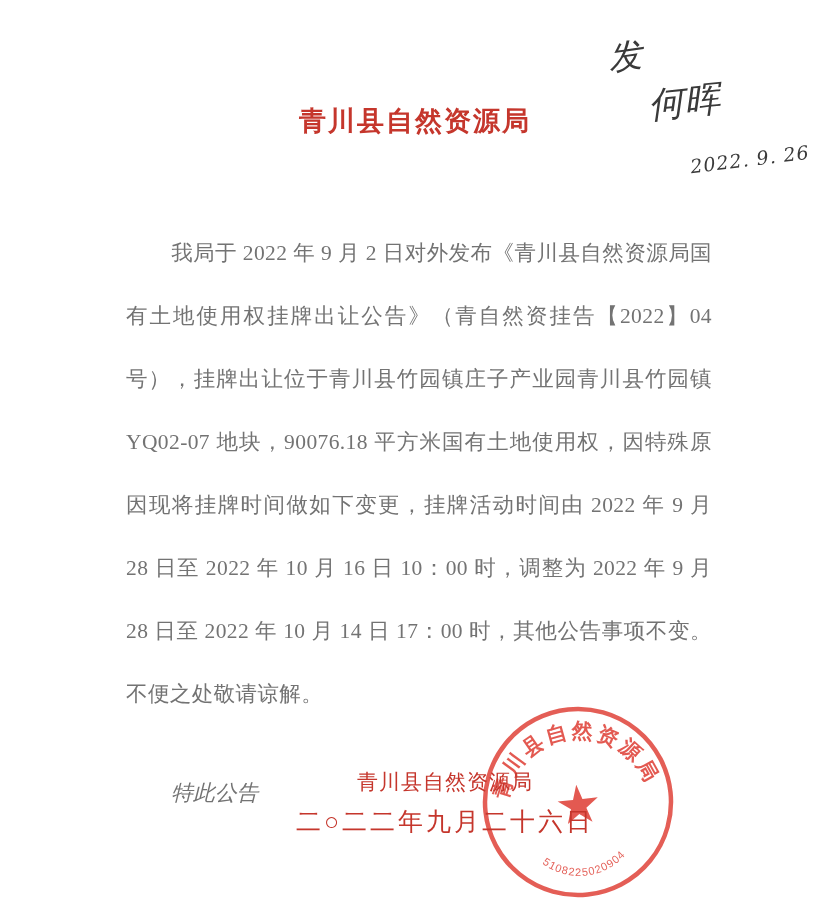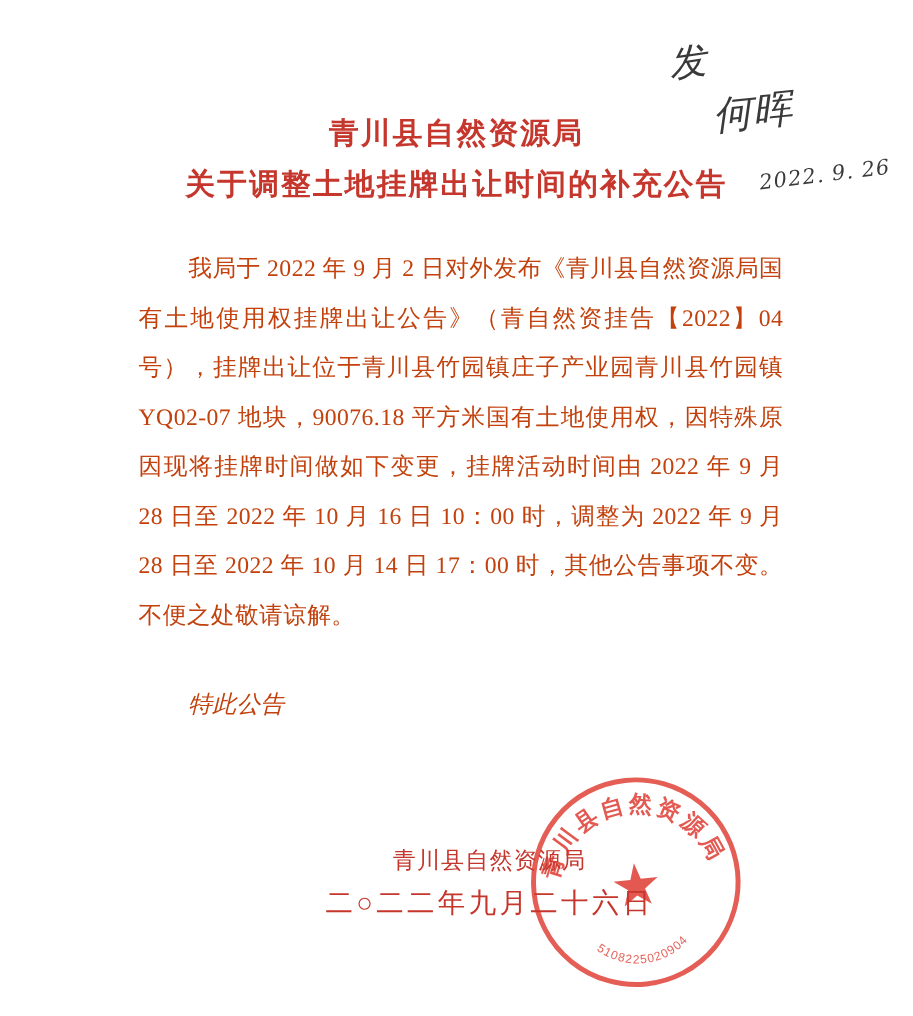--- a/index.html
+++ b/index.html
@@ -72,25 +72,25 @@
   
   .body-block {
     position: absolute;
     top: 222px;
     left: 126px;
     width: 586px;
     color: #c5362c;
   }
   .para {
     font-size: 21.5px;
-    line-height: 45px;
+    line-height: 63px;
     text-align: justify;
     text-justify: inter-ideograph;
     letter-spacing: 0.4px;
-    color: #c2410c;
+    color: #737373;
     margin: 0;
   }
   .para-indent {
     text-indent: 2.1em;
   }
   .para-second {
     margin-top: 36px;
     font-style: italic;
   }
 
@@ -148,21 +148,20 @@
 <body>
 
 <div class="page">
 
   <div class="handwriting hw-1">发</div>
   <div class="handwriting hw-2">何晖</div>
   <div class="handwriting hw-date">2022. 9. 26</div>
 
   <div class="title-block">
     <div class="title-line">青川县自然资源局</div>
-    <div class="title-line">关于调整土地挂牌出让时间的补充公告</div>
   </div>
 
   <div class="body-block">
     <p class="para para-indent">我局于 2022 年 9 月 2 日对外发布《青川县自然资源局国有土地使用权挂牌出让公告》（青自然资挂告【2022】04 号），挂牌出让位于青川县竹园镇庄子产业园青川县竹园镇 YQ02-07 地块，90076.18 平方米国有土地使用权，因特殊原因现将挂牌时间做如下变更，挂牌活动时间由 2022 年 9 月 28 日至 2022 年 10 月 16 日 10：00 时，调整为 2022 年 9 月 28 日至 2022 年 10 月 14 日 17：00 时，其他公告事项不变。不便之处敬请谅解。</p>
     <p class="para para-indent para-second">特此公告</p>
   </div>
 
   <div class="seal">
     <svg width="200" height="200" viewBox="0 0 200 200" xmlns="http://www.w3.org/2000/svg">
       <circle cx="100" cy="100" r="93" fill="none" stroke="#e0483f" stroke-width="4.5" opacity="0.88"></circle>

